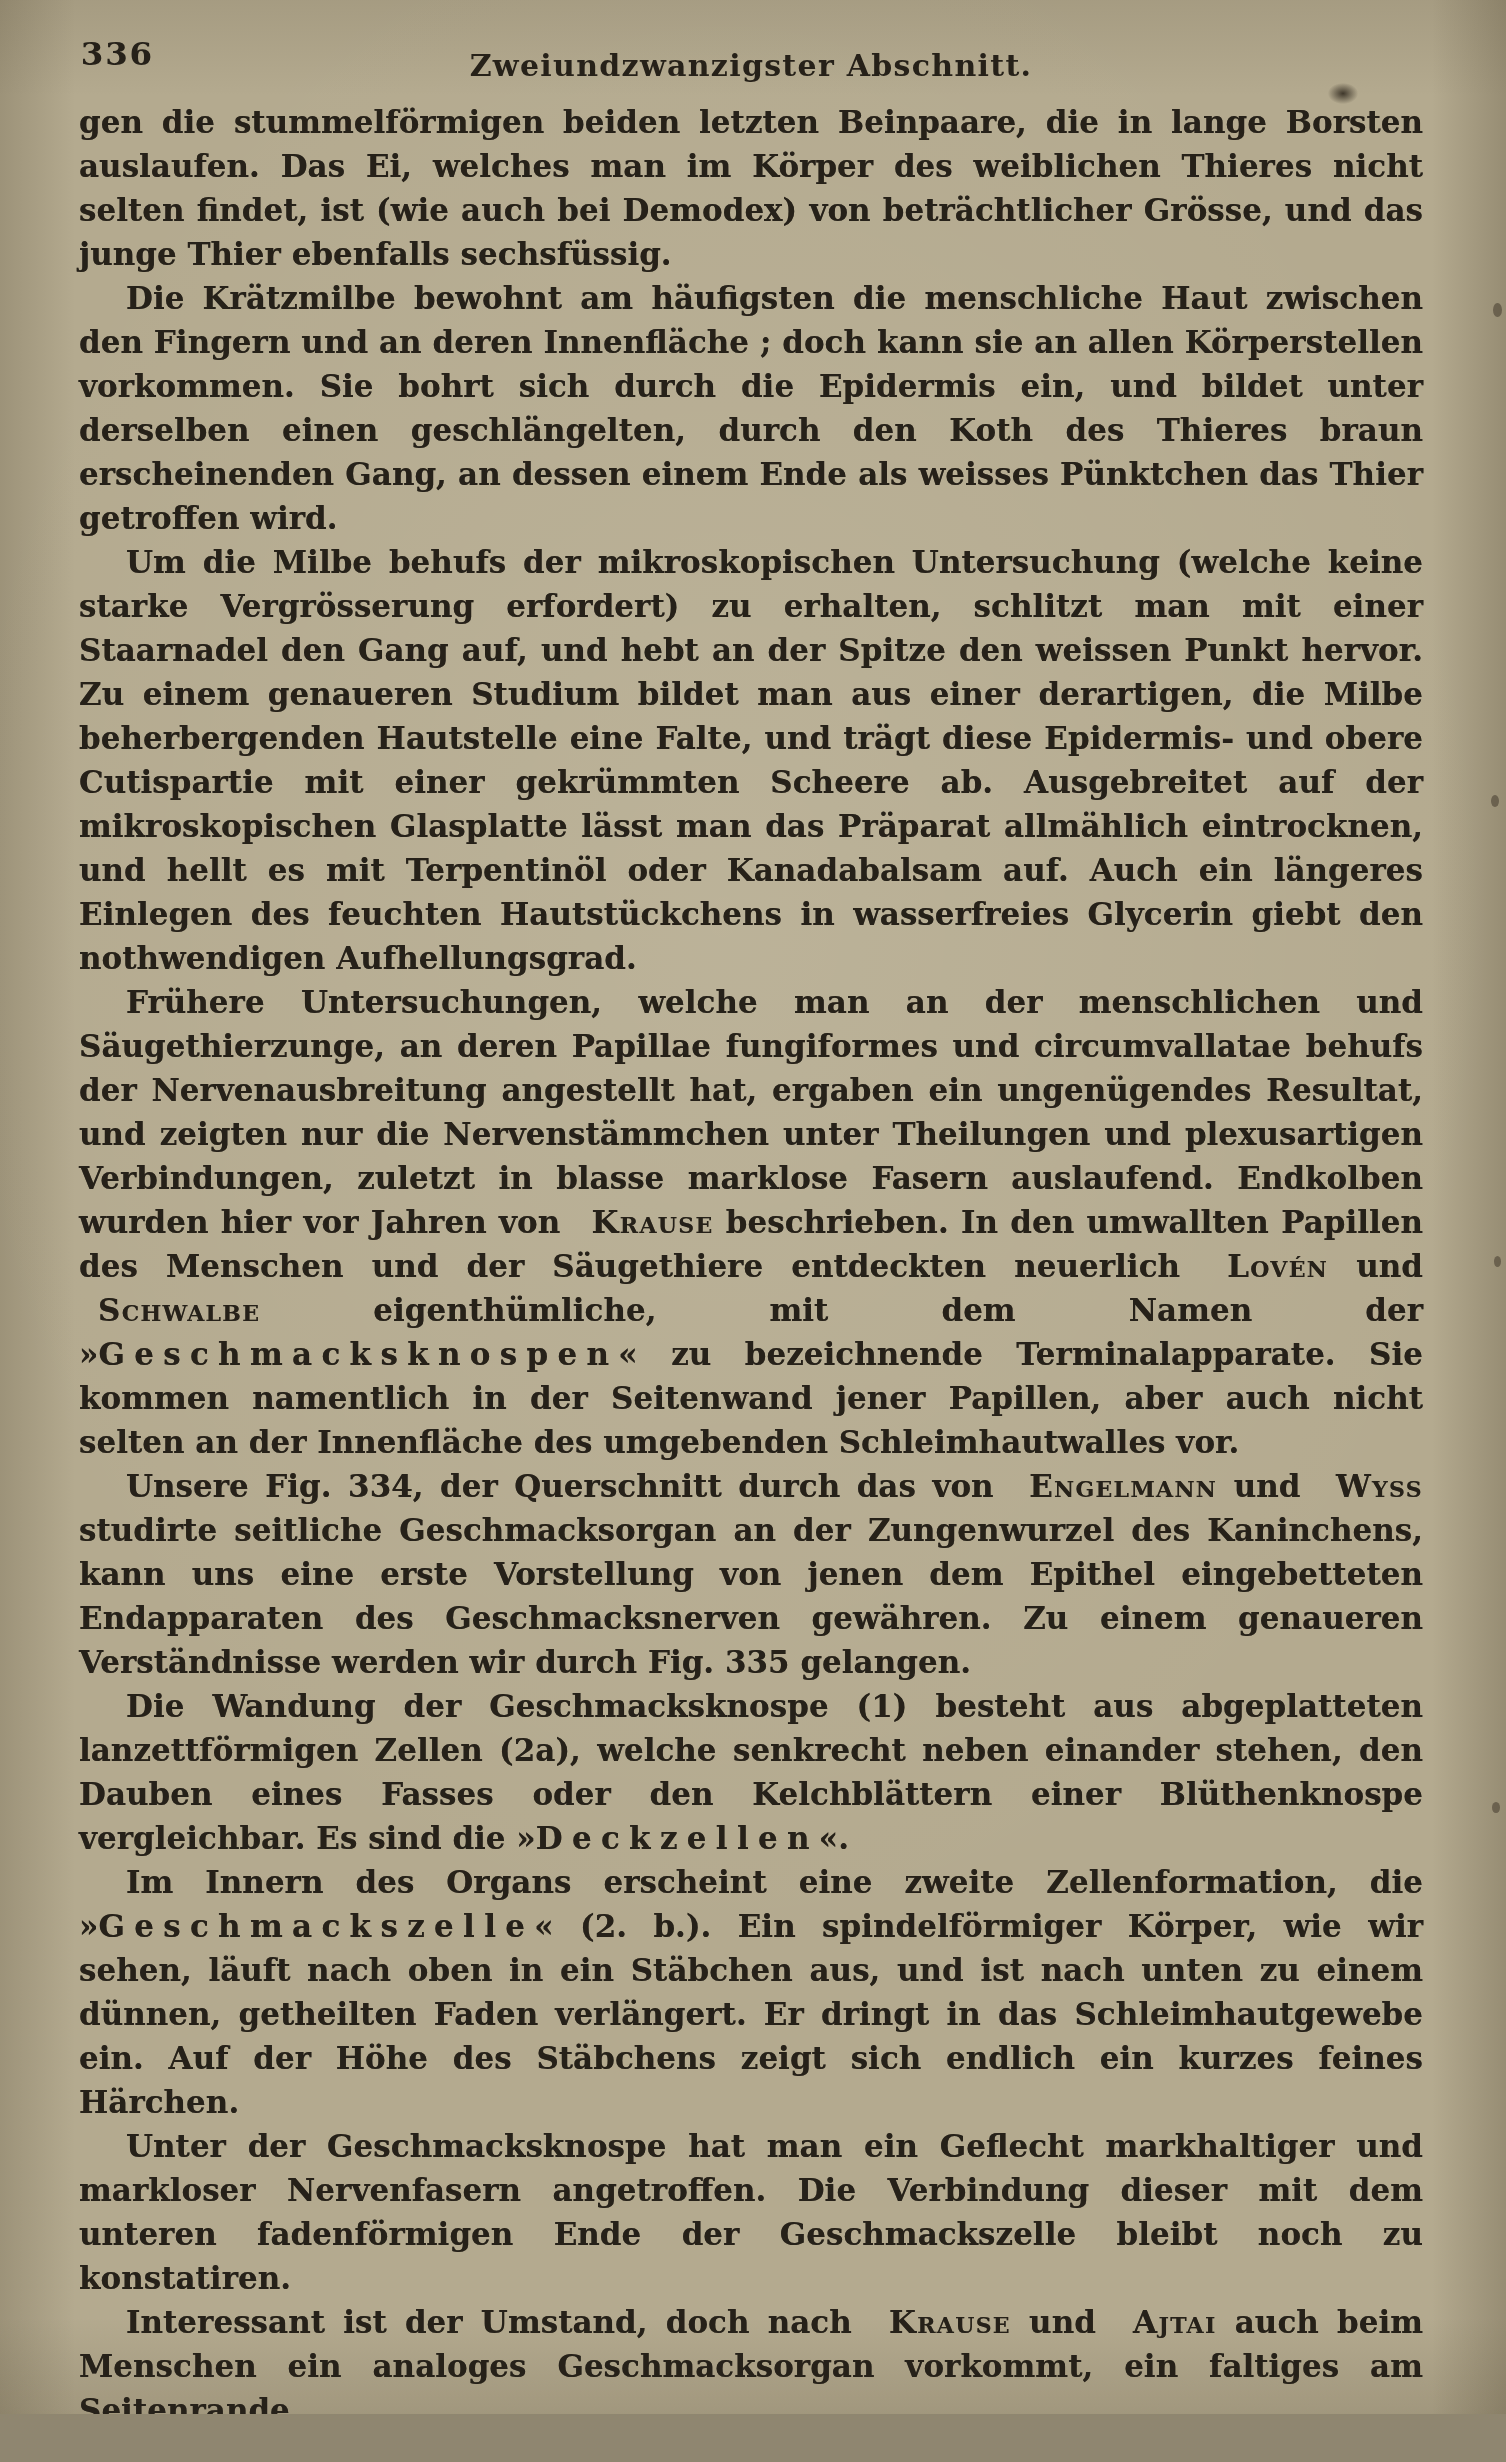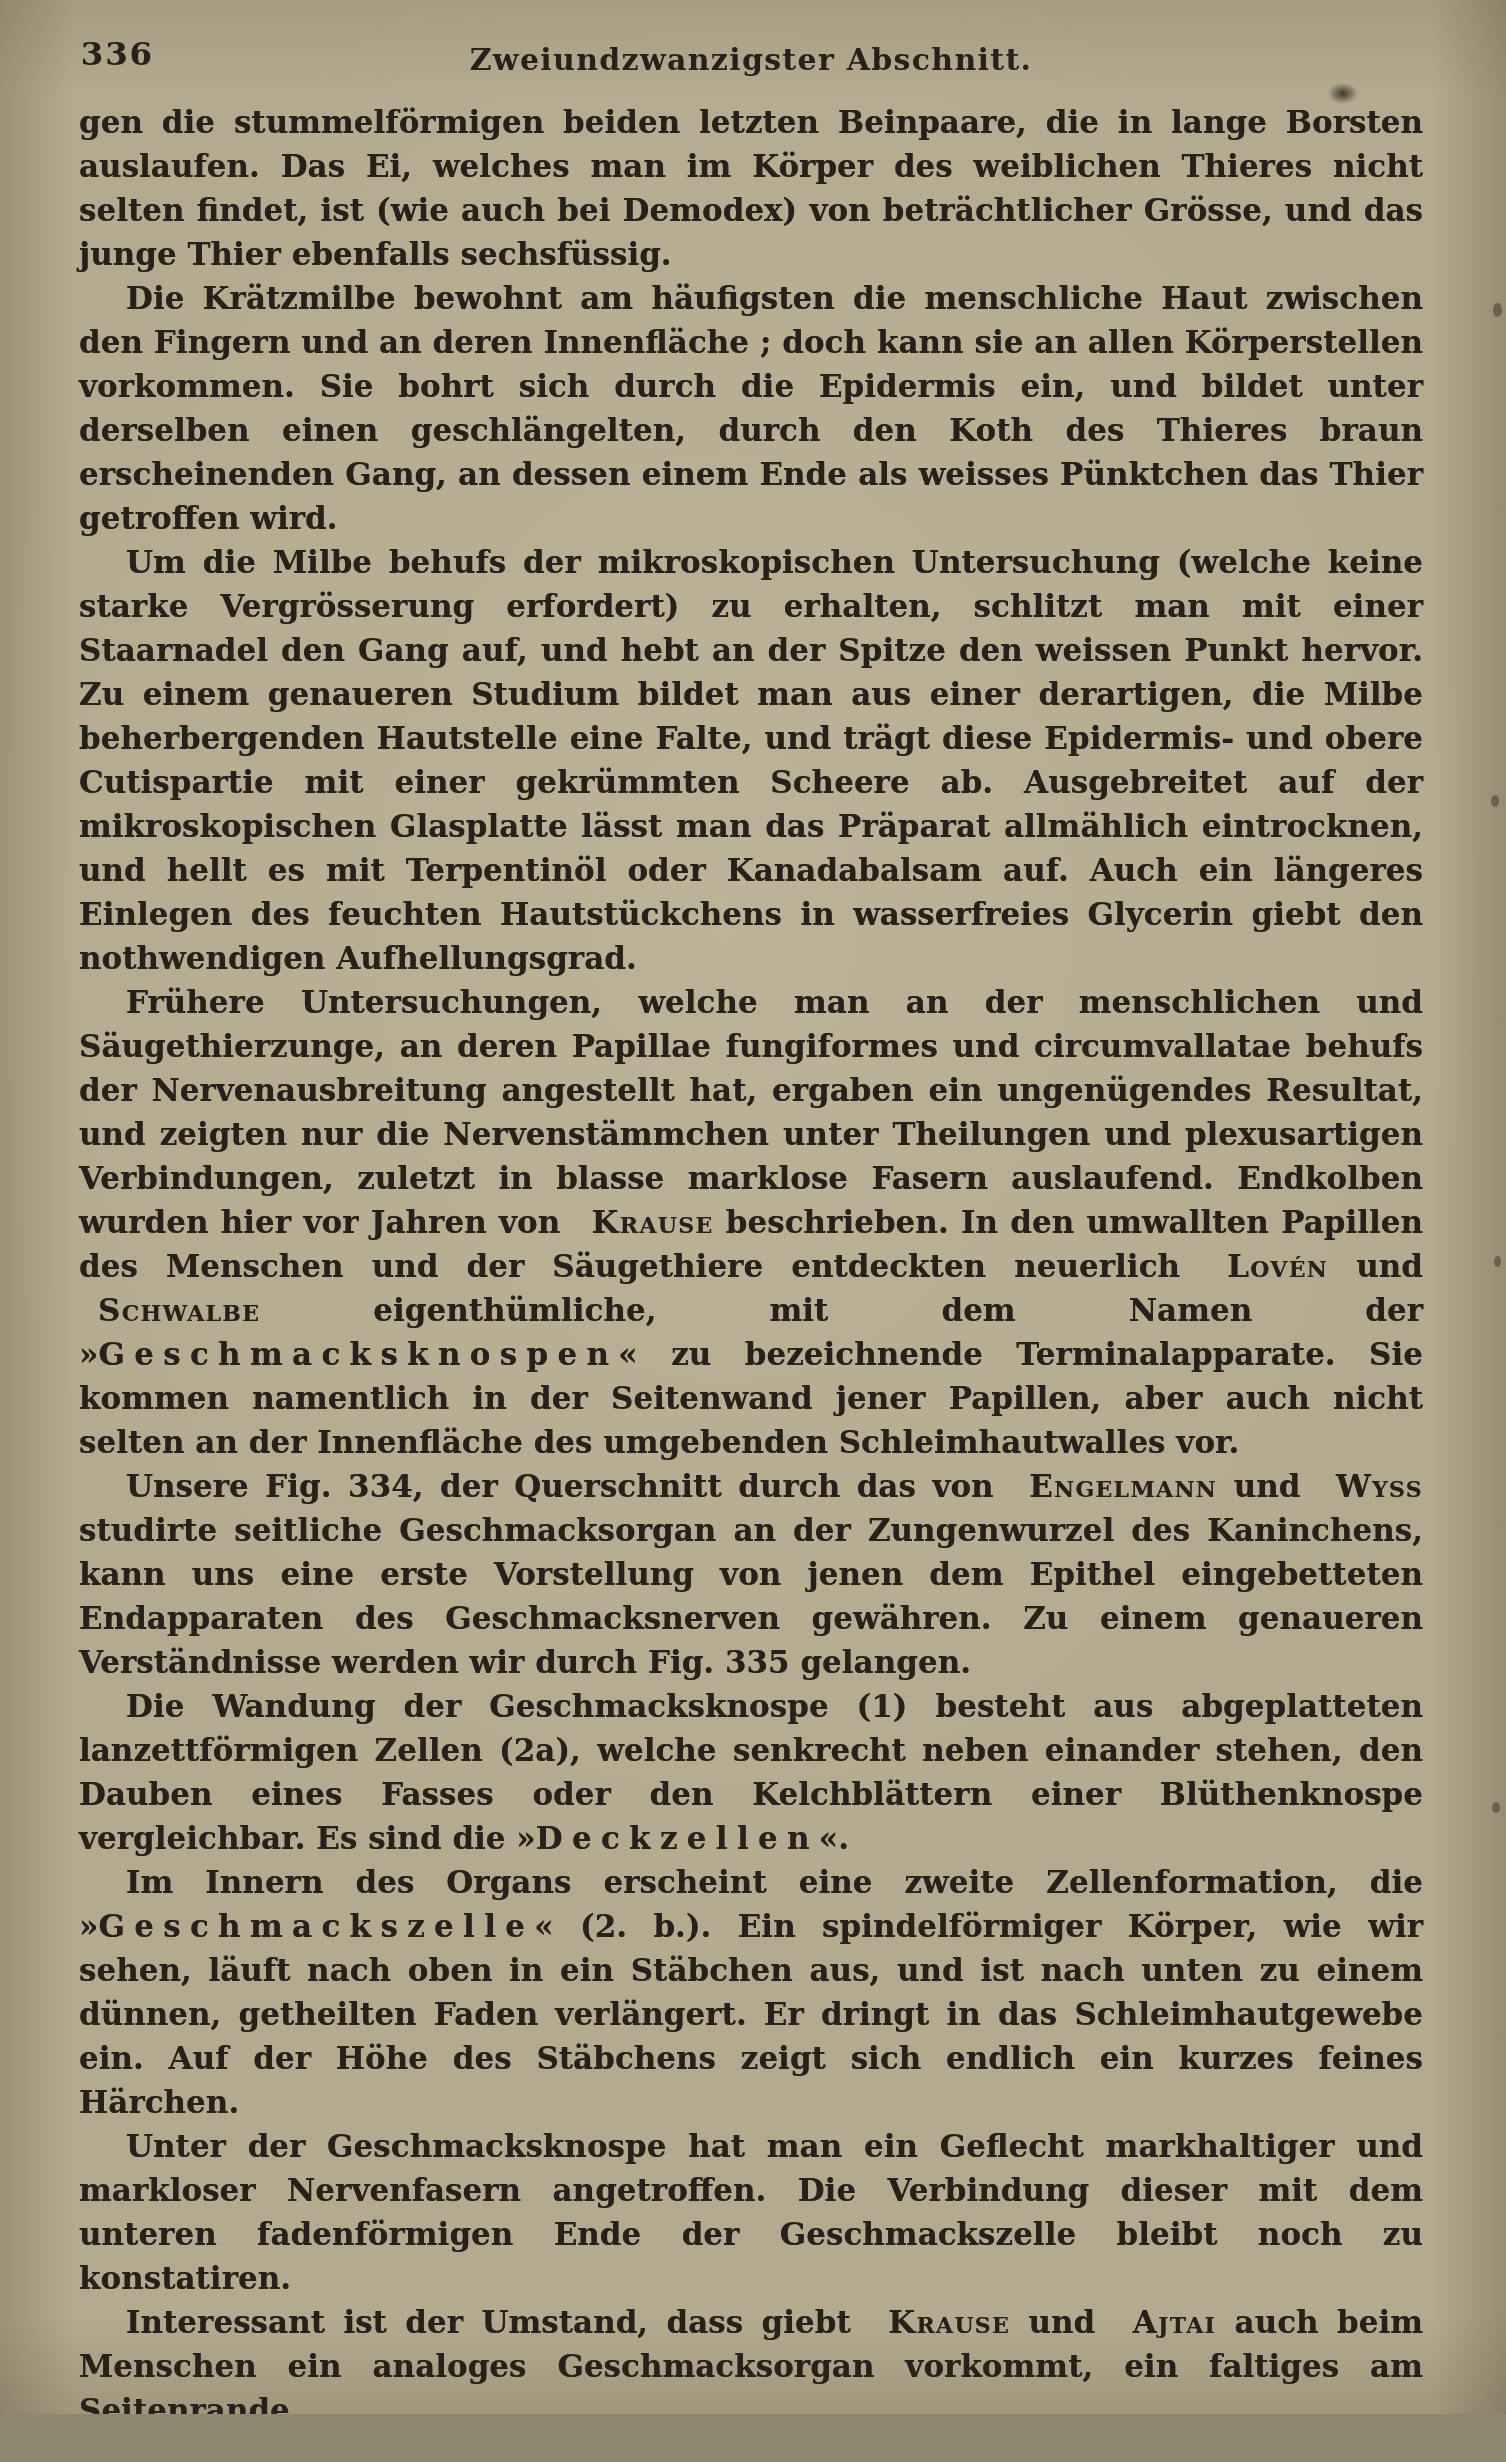--- a/index.html
+++ b/index.html
@@ -34,21 +34,21 @@
     position: absolute;
     left: 1.8px;
     top: 1.8px;
     font-size: 32.5px;
     letter-spacing: 1.8px;
   }
   .title {
     position: absolute;
     left: 0;
     right: 0;
-    top: 10px;
+    top: 16px;
     text-align: center;
     font-size: 30px;
     letter-spacing: 1.3px;
   }
   .text-block p.para {
     margin: 0;
     font-size: 31px;
     line-height: 44px;
     text-align: justify;
     text-shadow: 0 0 0.5px rgba(38,33,25,0.55);
@@ -95,17 +95,17 @@
     </div>
     <div class="text-block">
         <p class="para"><span>gen die stummelförmigen beiden letzten Beinpaare, die in lange Borsten auslaufen. Das Ei, welches man im Körper des weiblichen Thieres nicht selten findet, ist (wie auch bei Demodex) von beträchtlicher Grösse, und das junge Thier ebenfalls sechsfüssig.</span></p>
         <p class="para indent"><span>Die Krätzmilbe bewohnt am häufigsten die menschliche Haut zwischen den Fingern und an deren Innenfläche ; doch kann sie an allen Körperstellen vorkommen. Sie bohrt sich durch die Epidermis ein, und bildet unter derselben einen geschlängelten, durch den Koth des Thieres braun erscheinenden Gang, an dessen einem Ende als weisses Pünktchen das Thier getroffen wird.</span></p>
         <p class="para indent"><span>Um die Milbe behufs der mikroskopischen Untersuchung (welche keine starke Vergrösserung erfordert) zu erhalten, schlitzt man mit einer Staarnadel den Gang auf, und hebt an der Spitze den weissen Punkt hervor. Zu einem genaueren Studium bildet man aus einer derartigen, die Milbe beherbergenden Hautstelle eine Falte, und trägt diese Epidermis- und obere Cutispartie mit einer gekrümmten Scheere ab. Ausgebreitet auf der mikroskopischen Glasplatte lässt man das Präparat allmählich eintrocknen, und hellt es mit Terpentinöl oder Kanadabalsam auf. Auch ein längeres Einlegen des feuchten Hautstückchens in wasserfreies Glycerin giebt den nothwendigen Aufhellungsgrad.</span></p>
         <p class="para indent"><span>Frühere Untersuchungen, welche man an der menschlichen und Säugethierzunge, an deren Papillae fungiformes und circumvallatae behufs der Nervenausbreitung angestellt hat, ergaben ein ungenügendes Resultat, und zeigten nur die Nervenstämmchen unter Theilungen und plexusartigen Verbindungen, zuletzt in blasse marklose Fasern auslaufend. Endkolben wurden hier vor Jahren von </span><span class="sc">Krause</span><span> beschrieben. In den umwallten Papillen des Menschen und der Säugethiere entdeckten neuerlich </span><span class="sc">Lovén</span><span> und </span><span class="sc">Schwalbe</span><span> eigenthümliche, mit dem Namen der »</span><span class="sp">Geschmacksknospen</span><span>« zu bezeichnende Terminalapparate. Sie kommen namentlich in der Seitenwand jener Papillen, aber auch nicht selten an der Innenfläche des umgebenden Schleimhautwalles vor.</span></p>
         <p class="para indent"><span>Unsere Fig. 334, der Querschnitt durch das von </span><span class="sc">Engelmann</span><span> und </span><span class="sc">Wyss</span><span> studirte seitliche Geschmacksorgan an der Zungenwurzel des Kaninchens, kann uns eine erste Vorstellung von jenen dem Epithel eingebetteten Endapparaten des Geschmacksnerven gewähren. Zu einem genaueren Verständnisse werden wir durch Fig. 335 gelangen.</span></p>
         <p class="para indent"><span>Die Wandung der Geschmacksknospe (1) besteht aus abgeplatteten lanzettförmigen Zellen (2a), welche senkrecht neben einander stehen, den Dauben eines Fasses oder den Kelchblättern einer Blüthenknospe vergleichbar. Es sind die »</span><span class="sp">Deckzellen</span><span>«.</span></p>
         <p class="para indent"><span>Im Innern des Organs erscheint eine zweite Zellenformation, die »</span><span class="sp">Geschmackszelle</span><span>« (2. b.). Ein spindelförmiger Körper, wie wir sehen, läuft nach oben in ein Stäbchen aus, und ist nach unten zu einem dünnen, getheilten Faden verlängert. Er dringt in das Schleimhautgewebe ein. Auf der Höhe des Stäbchens zeigt sich endlich ein kurzes feines Härchen.</span></p>
         <p class="para indent"><span>Unter der Geschmacksknospe hat man ein Geflecht markhaltiger und markloser Nervenfasern angetroffen. Die Verbindung dieser mit dem unteren fadenförmigen Ende der Geschmackszelle bleibt noch zu konstatiren.</span></p>
-        <p class="para indent"><span>Interessant ist der Umstand, dass giebt </span><span class="sc">Krause</span><span> und </span><span class="sc">Ajtai</span><span> auch beim Menschen ein analoges Geschmacksorgan vorkommt, ein faltiges am Seitenrande</span></p>
+        <p class="para indent"><span>Interessant ist der Umstand, doch nach </span><span class="sc">Krause</span><span> und </span><span class="sc">Ajtai</span><span> auch beim Menschen ein analoges Geschmacksorgan vorkommt, ein faltiges am Seitenrande</span></p>
       </div>
   </div>
 </div>
 
 
 </body></html>

